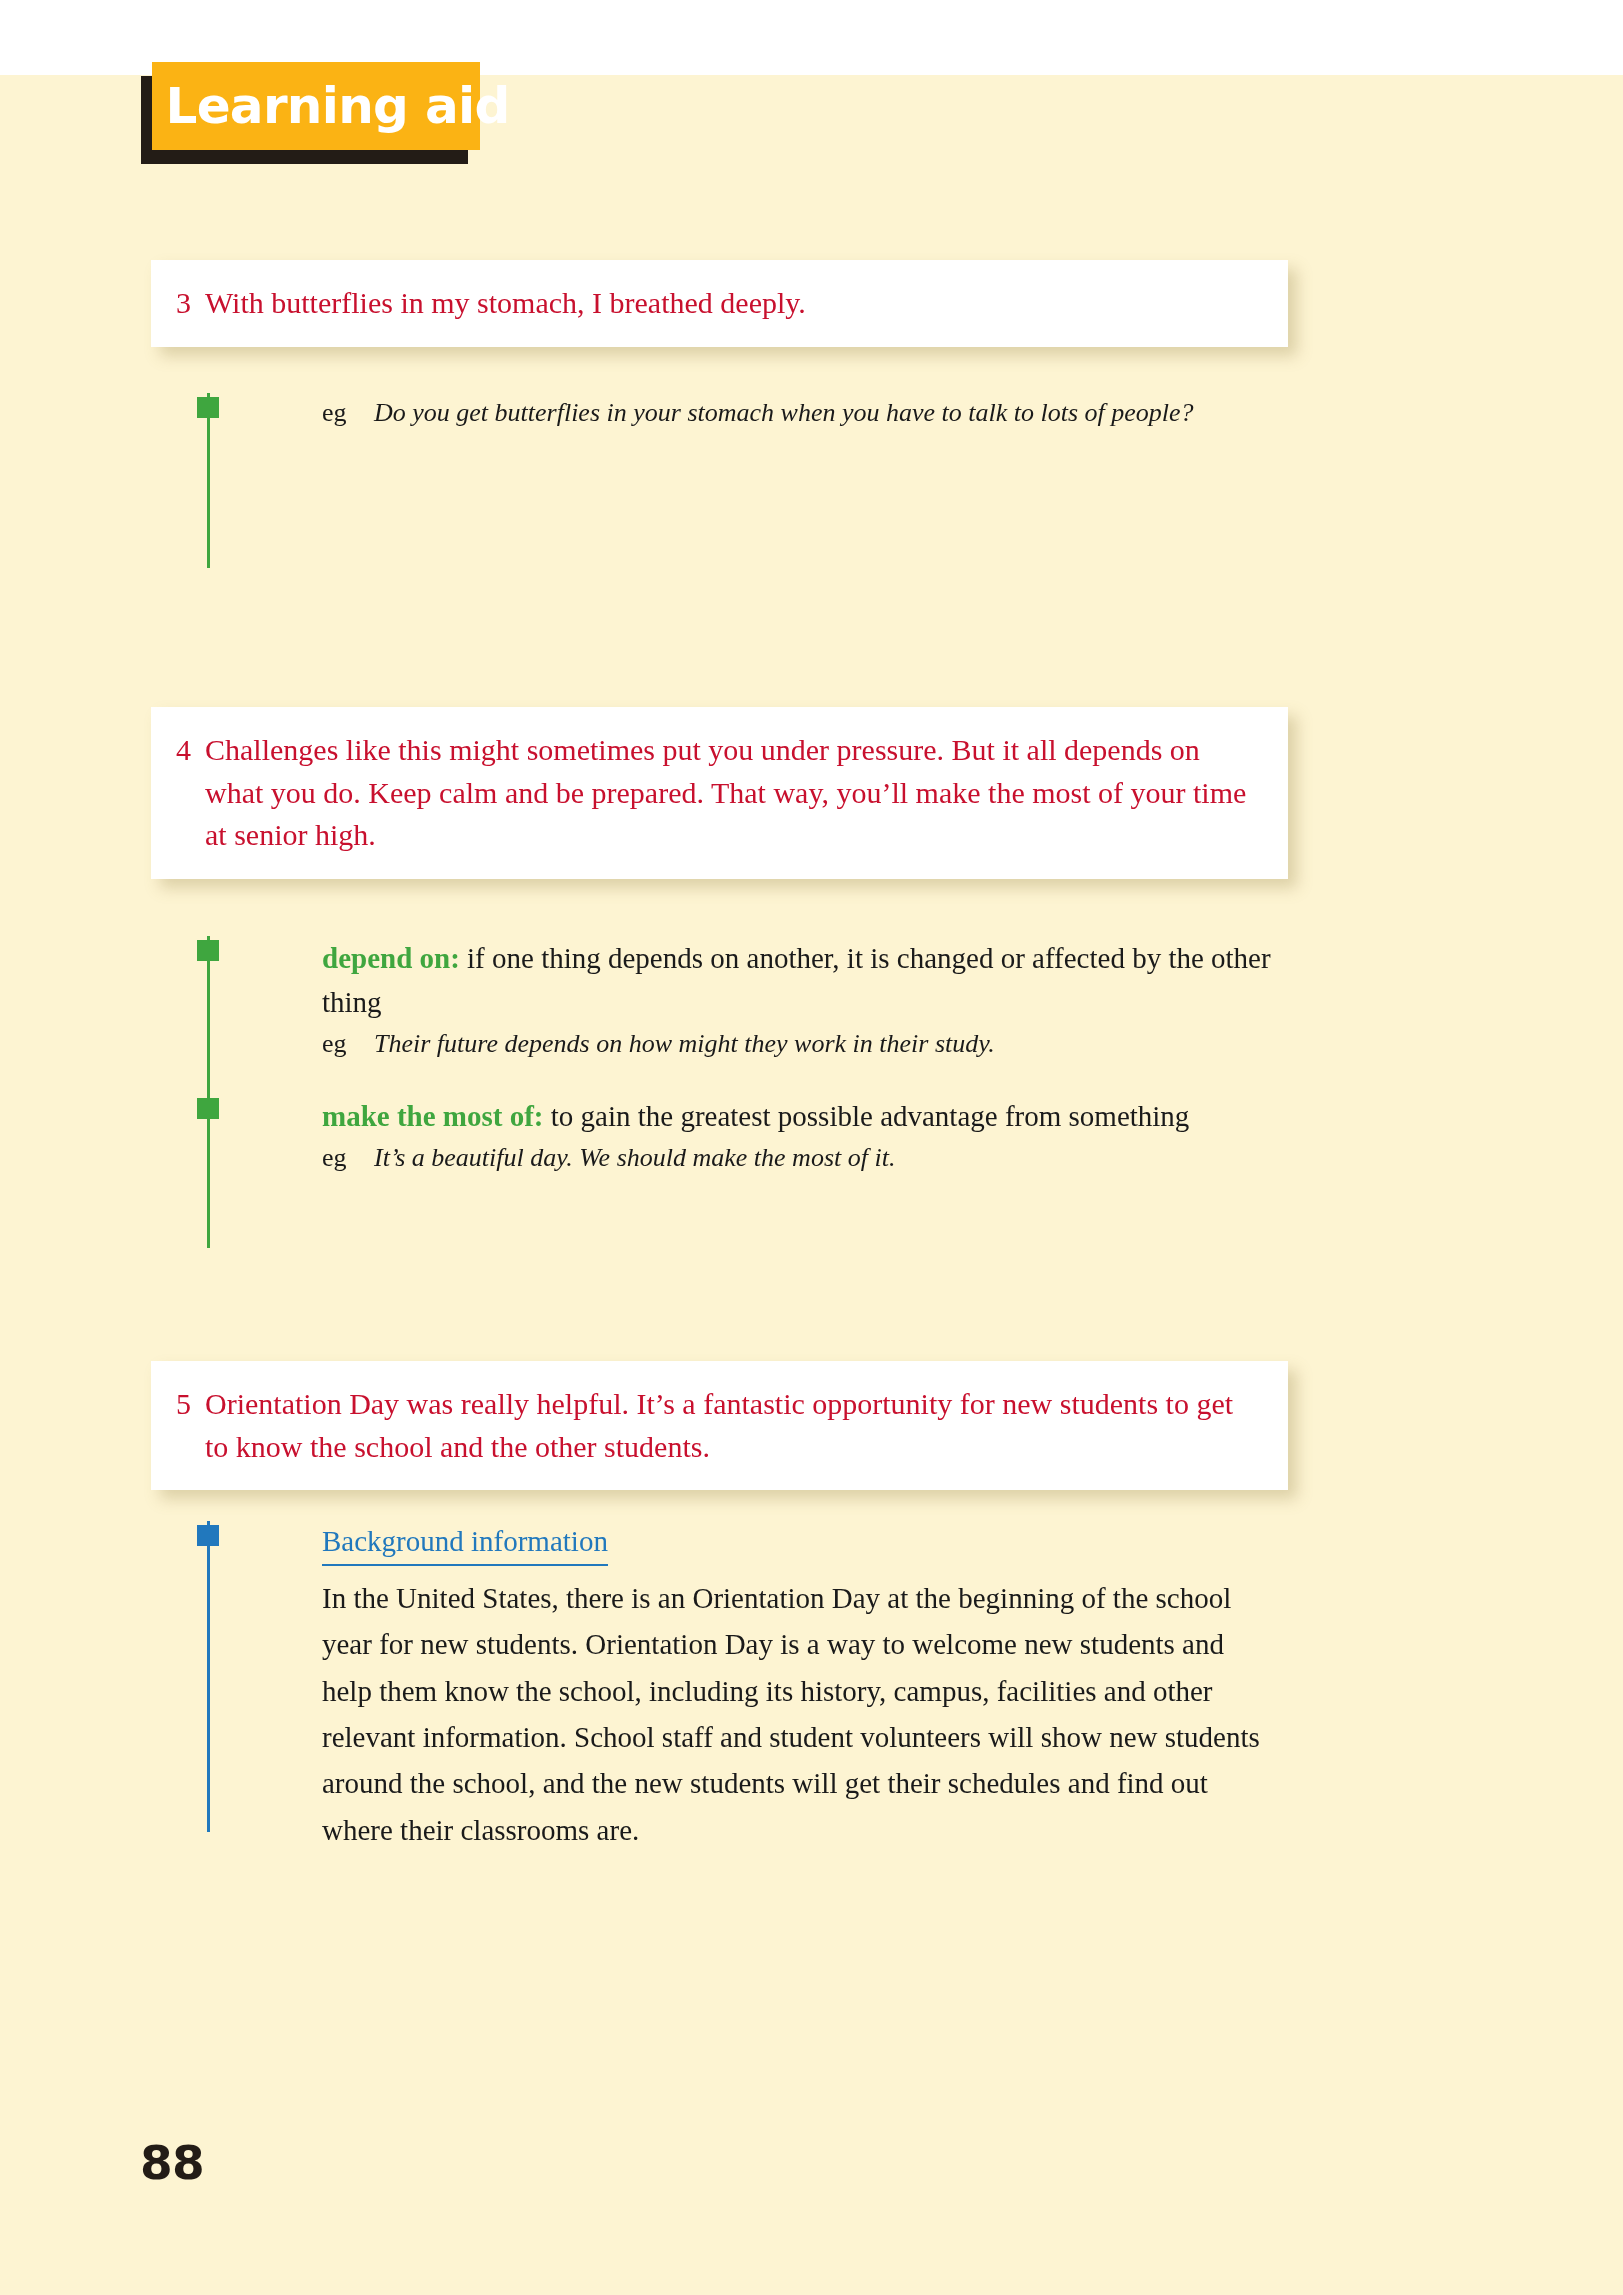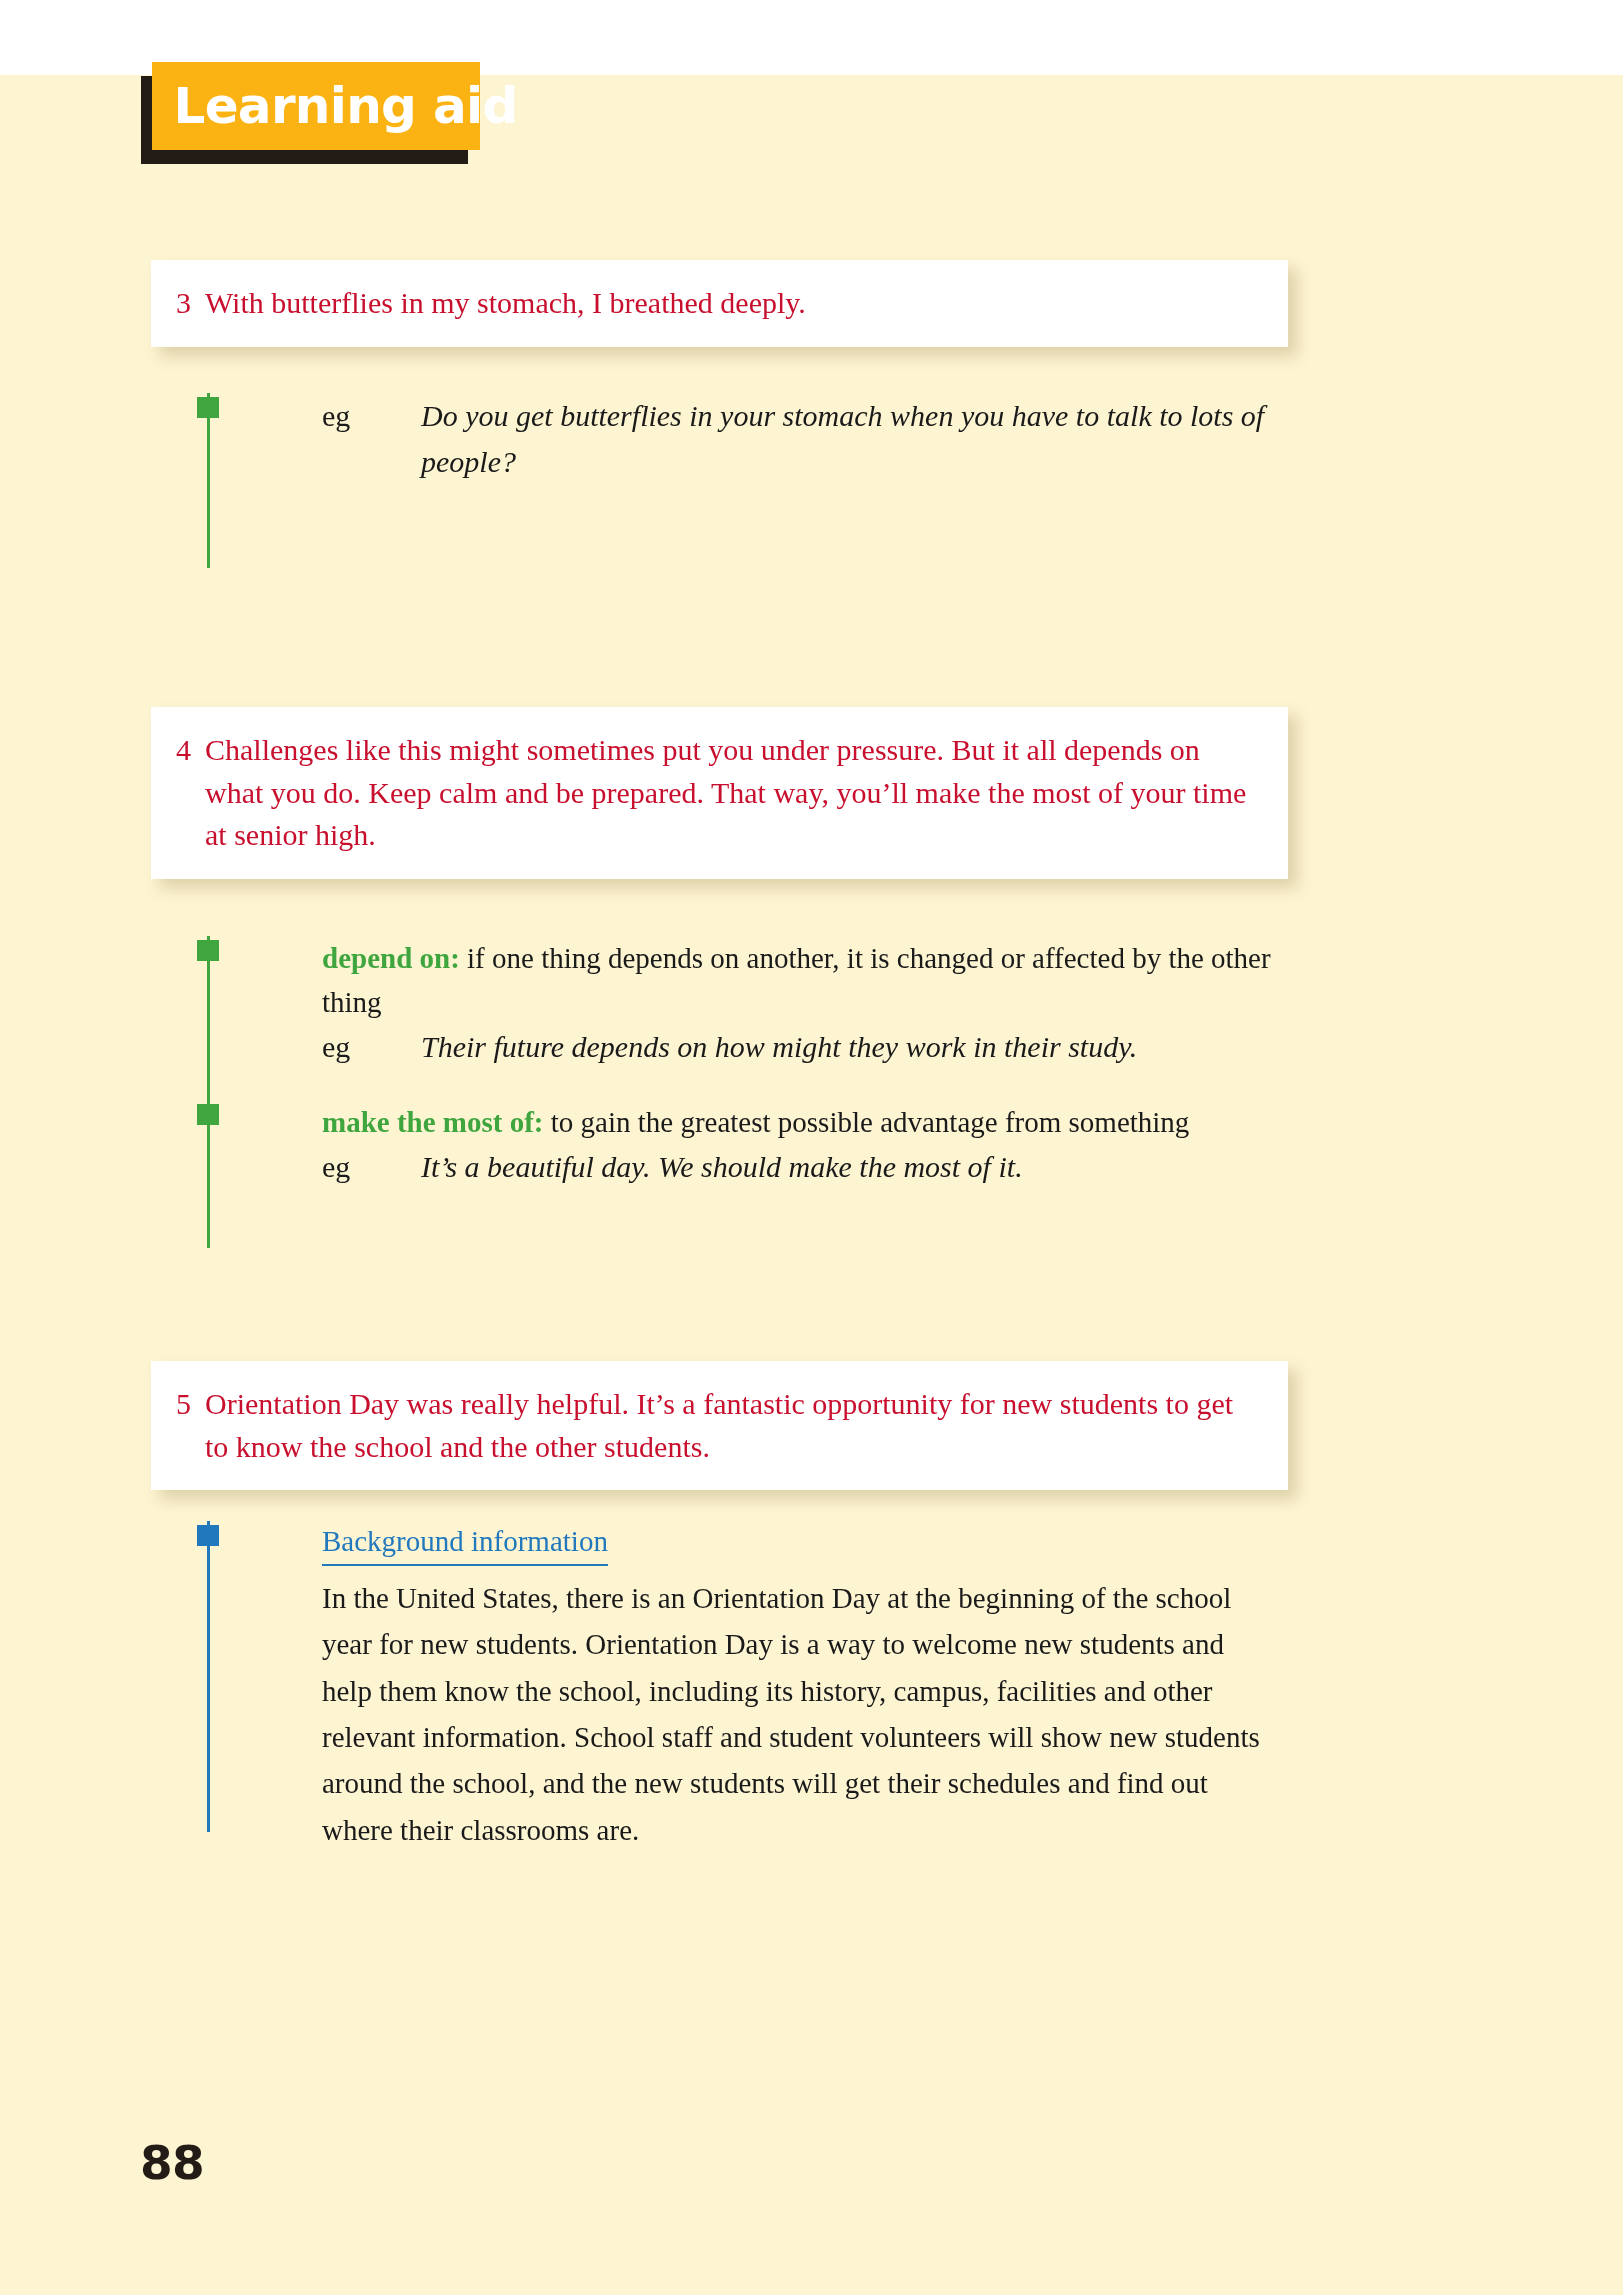--- a/index.html
+++ b/index.html
@@ -50,21 +50,21 @@
   .header-badge {
     position: absolute;
     left: 10.5px;
     top: 0px;
     width: 328px;
     height: 88px;
     background: #fbb314;
   }
   .header-badge-label {
     position: absolute;
-    left: 22px;
+    left: 14px;
     top: 50%;
     transform: translateY(-50%);
     color: #ffffff;
     font-family: "DejaVu Sans", sans-serif;
     font-weight: bold;
     font-size: 50px;
     letter-spacing: -0.7px;
     white-space: nowrap;
     line-height: 1;
   }
@@ -136,24 +136,23 @@
   }
   .headword {
     font-weight: bold;
   }
   .annot.green .headword { color: #3fa63f; }
   .italic { font-style: italic; }
 
   .eg-row {
     display: flex;
     align-items: flex-start;
-    font-size: 30px;
+    font-size: 26px;
     line-height: 1.52;
     color: #1a1a1a;
-    gap: 47px;
   }
   .eg-label {
     flex: 0 0 auto;
     width: 52px;
     font-style: normal;
   }
   .eg-text {
     flex: 1 1 auto;
     font-style: italic;
   }

